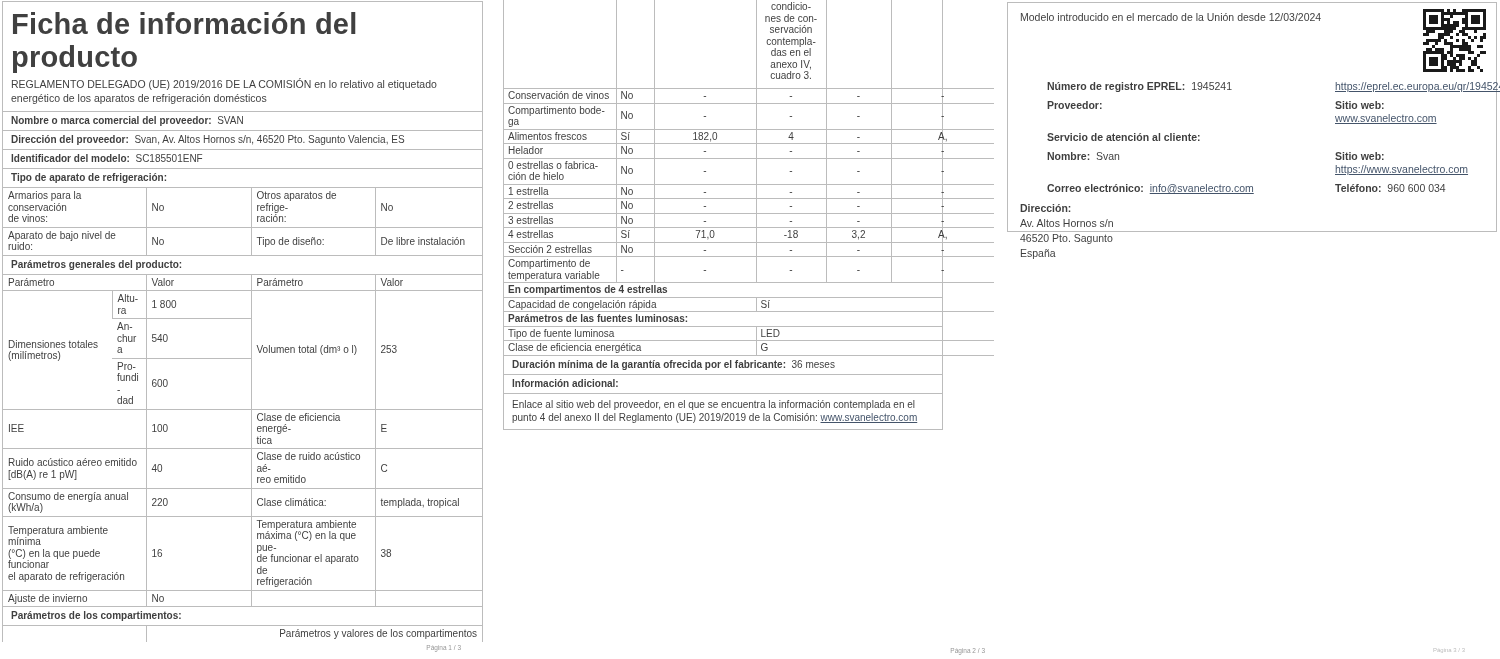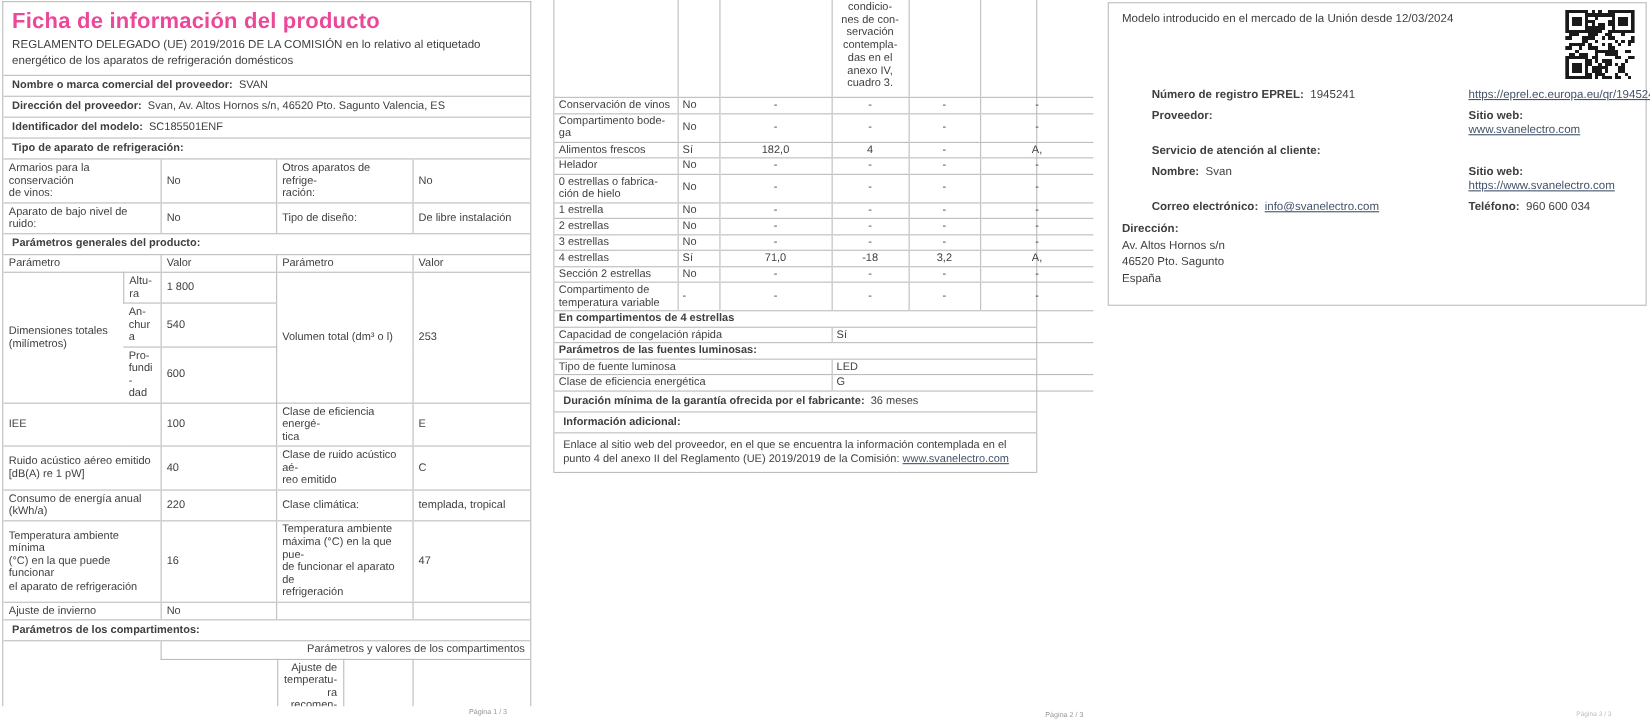--- a/index.html
+++ b/index.html
@@ -2,23 +2,23 @@
 <html><head>
 <meta charset="utf-8">
 <style>
   html,body{margin:0;padding:0;background:#fff;}
   #canvas{position:relative;width:1500px;height:659px;background:#fff;overflow:hidden;
           font-family:"Liberation Sans",sans-serif;color:#3f3f3f;}
   
   .pagebox{position:absolute;background:#fff;box-sizing:border-box;}
   #page1{left:2px;top:1px;width:481px;height:641px;border:1px solid #bcbcbc;border-bottom:none;overflow:hidden;}
   #page2{left:503px;top:0;width:440px;border-left:1px solid #bcbcbc;border-right:1px solid #bcbcbc;}
-  #page3{left:1007px;top:2px;width:490px;height:276px;border:1px solid #bcbcbc;padding:8px 12px;}
+  #page3{left:1007px;top:2px;width:490px;height:230px;border:1px solid #bcbcbc;padding:8px 12px;}
   
-  .title{font-size:20px;font-weight:bold;color:#ec4899;margin:2px 0 4px 0;letter-spacing:.2px;}
+  .title{font-size:29px;font-weight:bold;color:#404040;margin:2px 0 4px 0;letter-spacing:.2px;}
   .subtitle{font-size:10.5px;line-height:1.3;margin:0;}
   .titleblock{padding:4px 8px 6px 8px;border-bottom:1px solid #bcbcbc;}
   .inforow{padding:3px 8px;border-bottom:1px solid #bcbcbc;font-size:10px;line-height:12px;}
   .sectionrow{padding:3px 8px;border-bottom:1px solid #bcbcbc;font-size:10px;font-weight:bold;line-height:12px;}
   .b{font-weight:bold;}
   table{border-collapse:collapse;table-layout:fixed;width:100%;}
   td{border-left:1px solid #bcbcbc;border-bottom:1px solid #bcbcbc;
      font-size:10px;line-height:11.5px;padding:2px 5px;vertical-align:middle;
      white-space:pre-line;word-wrap:break-word;}
   td:first-child{border-left:none;}
@@ -144,21 +144,21 @@
       </tr>
       <tr>
         <td colspan="2">Temperatura ambiente mínima
 (°C) en la que puede funcionar
 el aparato de refrigeración</td>
         <td>16</td>
         <td>Temperatura ambiente
 máxima (°C) en la que pue-
 de funcionar el aparato de
 refrigeración</td>
-        <td>47</td>
+        <td>38</td>
       </tr>
       <tr>
         <td colspan="2">Ajuste de invierno</td>
         <td>No</td>
         <td></td>
         <td></td>
       </tr>
     </tbody>
       </table>
 

